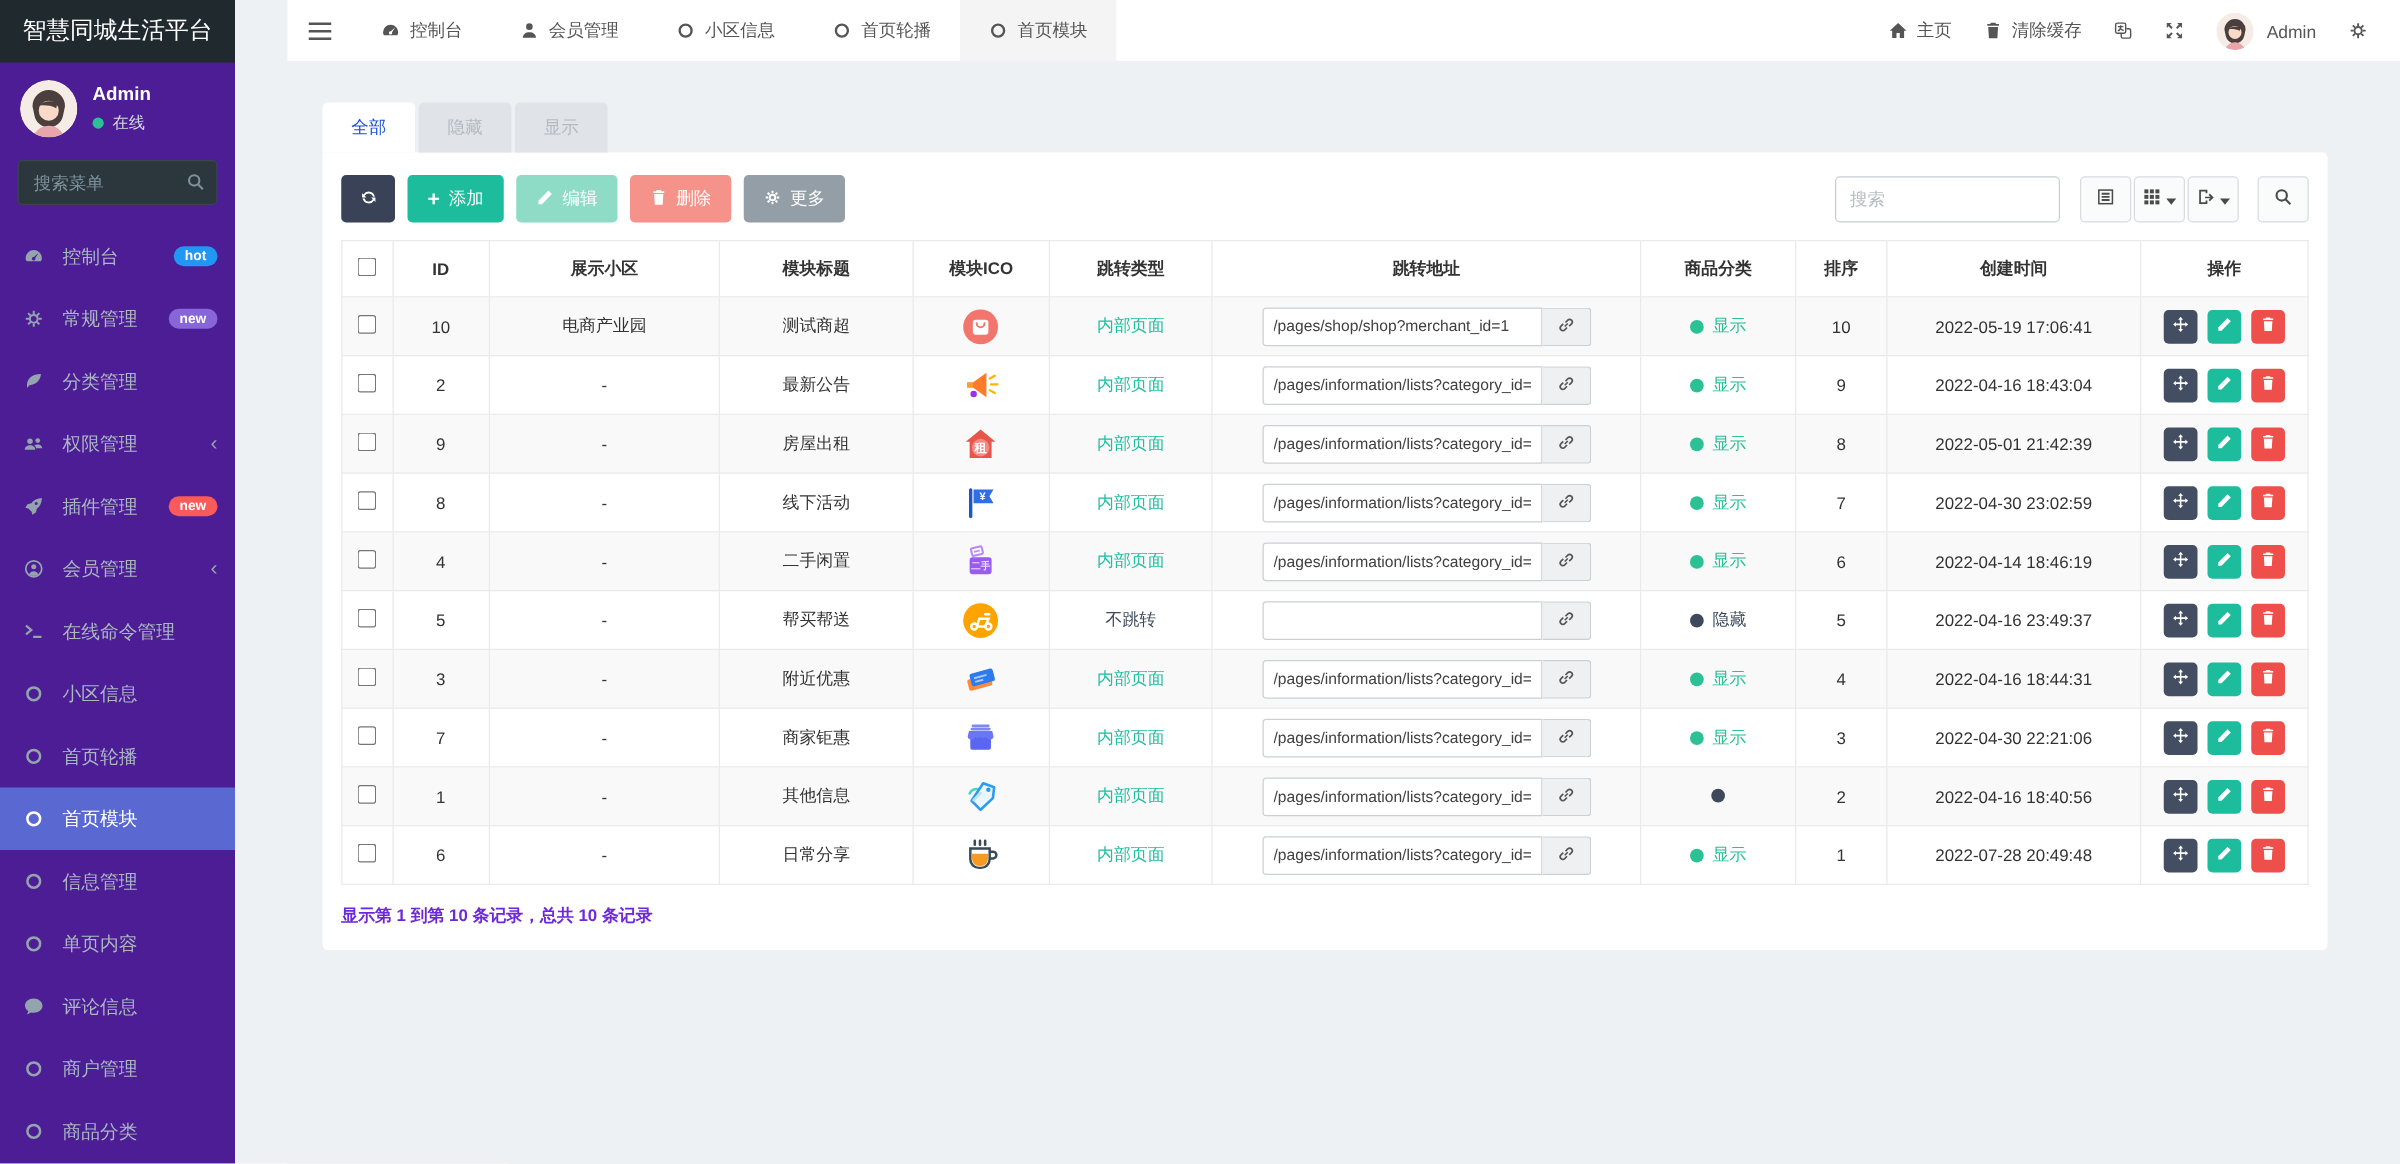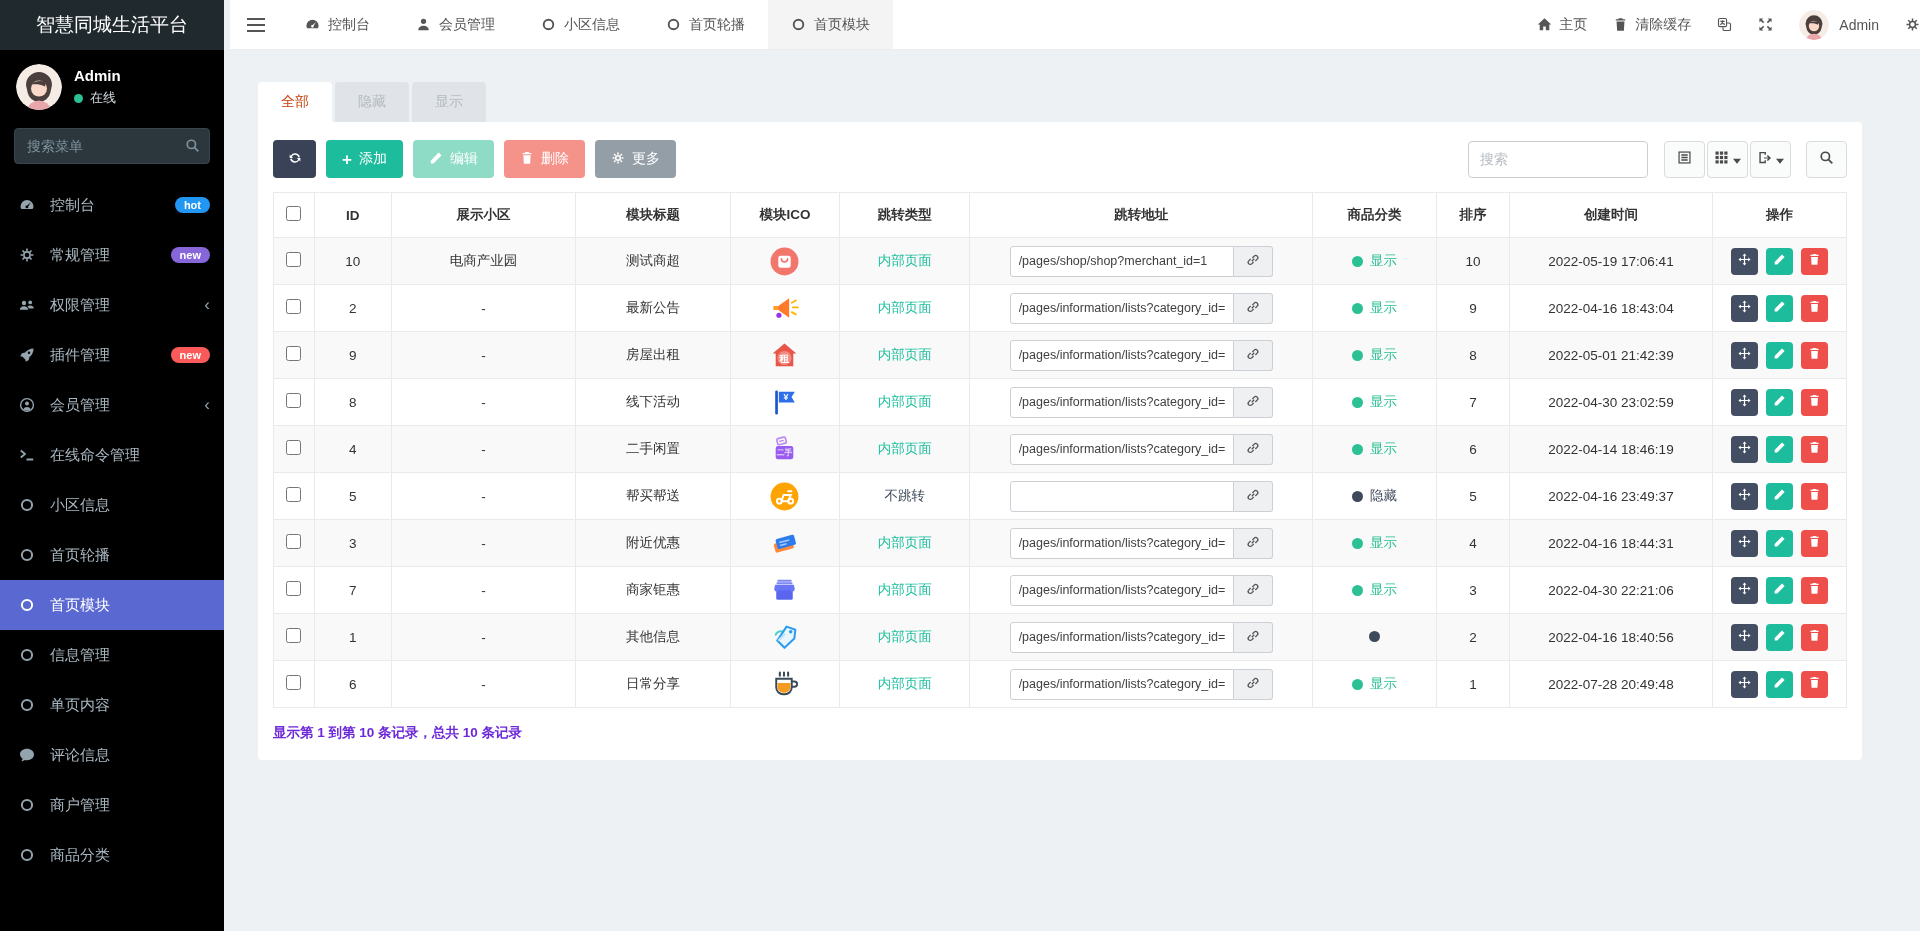--- a/index.html
+++ b/index.html
@@ -1,20 +1,20 @@
 <!DOCTYPE html>
 <html><head>
 <meta charset="utf-8">
 <style>
   * { margin:0; padding:0; box-sizing:border-box; }
   body { font-family:"Liberation Sans","DejaVu Sans",sans-serif; font-size:14px; color:#333; }
   .app { position:relative; width:1920px; height:931px; background:#eef1f4; overflow:hidden; }
 
   
-  .sidebar { position:absolute; left:0; top:0; width:224px; height:100%; background:#000000; color:#aab8c2; }
+  .sidebar { position:absolute; left:0; top:0; width:188px; height:100%; background:#4c1d95; color:#aab8c2; }
   .logo { height:50px; line-height:50px; text-align:center; color:#fff; font-size:19px; background:#20292e; white-space:nowrap; }
   .userpanel { display:flex; align-items:center; gap:12px; padding:14px 16px 10px; }
   .avatar { width:46px; height:46px; border-radius:50%; overflow:hidden; flex:0 0 auto; display:inline-block; }
   .avatar svg { width:100%; height:100%; display:block; }
   .uname { color:#fff; font-weight:bold; font-size:15px; margin-bottom:5px; }
   .ustatus { font-size:13px; color:#d4dde2; display:flex; align-items:center; gap:7px; }
   .ustatus .dot { width:9px; height:9px; border-radius:50%; background:#2bc194; display:inline-block; }
   .sidesearch { position:relative; margin:8px 14px 16px; }
   .sidesearch input { width:100%; height:36px; background:#2b363d; border:1px solid #39454c; border-radius:4px; color:#cfd8dc; padding:0 32px 0 12px; font-size:14px; outline:none; }
   .sidesearch input::placeholder { color:#7f929c; }
@@ -31,32 +31,32 @@
 
   
   .navbar { position:absolute; left:230px; top:0; right:0; height:50px; background:#fff; border-bottom:1px solid #ececec; display:flex; align-items:stretch; }
   .hamburger { width:52px; display:flex; flex-direction:column; justify-content:center; align-items:center; gap:4px; cursor:pointer; }
   .hamburger i { width:18px; height:2px; background:#555; display:block; }
   .navtabs { display:flex; align-items:stretch; }
   .ntab { display:flex; align-items:center; gap:8px; padding:0 23px; font-size:14px; color:#555; cursor:pointer; }
   .ntab .nicon { width:15px; height:15px; color:#555; display:inline-flex; }
   .ntab .nicon svg { width:15px; height:15px; }
   .ntab.active { background:#f4f4f5; }
-  .navright { margin-left:auto; display:flex; align-items:center; gap:26px; color:#555; }
+  .navright { margin-left:auto; display:flex; align-items:center; gap:26px; padding-right:26px; color:#555; }
   .nrlink { display:inline-flex; align-items:center; gap:7px; font-size:14px; color:#555; cursor:pointer; text-decoration:none; }
   .nrlink svg, .nricon svg { width:15px; height:15px; }
   .nricon { display:inline-flex; color:#555; cursor:pointer; }
   .navright .avatar.sm { width:30px; height:30px; margin-right:-16px; }
   .nruser { font-size:14px; color:#555; cursor:pointer; }
 
   
   .content { position:absolute; left:230px; top:50px; right:0; bottom:0; background:#eef1f4; padding:32px 58px 0 28px; }
   .filtertabs { display:flex; }
   .ftab { padding:11px 23px; font-size:14px; background:#e0e4e8; color:#b2bac0; border-radius:4px 4px 0 0; margin-right:3px; cursor:pointer; }
-  .ftab.active { background:#fff; color:#c2410c; }
+  .ftab.active { background:#fff; color:#1d4ed8; }
   .panel { background:#fff; border-radius:0 4px 4px 4px; padding:16px 15px 18px; }
 
   .toolbar { display:flex; align-items:center; margin:2px 0 14px; }
   .btn { display:inline-flex; align-items:center; gap:7px; height:38px; border:none; border-radius:4px; color:#fff; font-size:14px; padding:0 16px; cursor:pointer; font-family:inherit; }
   .btn svg { width:14px; height:14px; }
   .btn.b-refresh { background:#3a4257; width:43px; justify-content:center; padding:0; }
   .btn.b-add { background:#1cbc9c; margin-left:10px; }
   .btn.b-add .plus { font-size:17px; font-weight:bold; line-height:1; }
   .btn.b-edit { background:#8edcc6; margin-left:10px; }
   .btn.b-del { background:#f5928a; margin-left:10px; }
@@ -151,20 +151,28 @@
         </a>
         <a class="mitem">
           <span class="micon">
             <svg viewBox="0 0 16 16" stroke="currentColor" fill="none" stroke-width="1.6">
               <circle cx="8" cy="8" r="3.1"></circle>
               <path d="M8 1.6v2.6M8 11.8v2.6M1.6 8h2.6M11.8 8h2.6M3.5 3.5l1.9 1.9M10.6 10.6l1.9 1.9M12.5 3.5l-1.9 1.9M5.4 10.6l-1.9 1.9"></path>
             </svg>
           </span>
           <span class="mlabel">常规管理</span>
           <span class="mbadge" style="background:#8666d8">new</span>
+        </a>
+        <a class="mitem">
+          <span class="micon">
+            <svg viewBox="0 0 16 16" fill="currentColor">
+              <path d="M13.8 2.2C6.5 2.3 3.1 5.8 2.6 10.3c-.2 1.5.4 3.2.4 3.2s.5-1.4 1.6-2.3c5.6-.8 8.7-3.9 9.2-9z"></path>
+            </svg>
+          </span>
+          <span class="mlabel">分类管理</span>
         </a>
         <a class="mitem">
           <span class="micon">
             <svg viewBox="0 0 16 16" fill="currentColor">
               <circle cx="5" cy="6" r="2.2"></circle>
               <circle cx="11.2" cy="5.4" r="1.9"></circle>
               <path d="M.8 12.8c0-2.3 1.9-3.6 4.2-3.6s4.2 1.3 4.2 3.6zM10 12.8c0-1.6-.6-2.8-1.6-3.6.8-.5 1.7-.7 2.8-.7 2 0 3.6 1.2 3.6 3.1h-4.8z"></path>
             </svg>
           </span>
           <span class="mlabel">权限管理</span>

